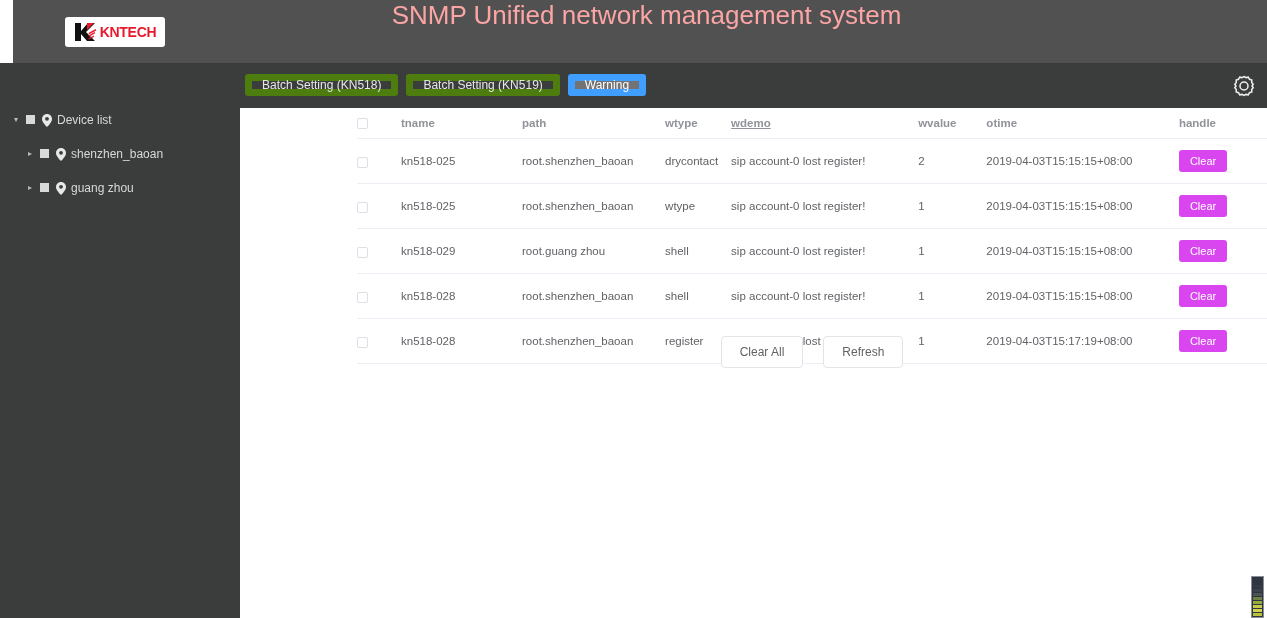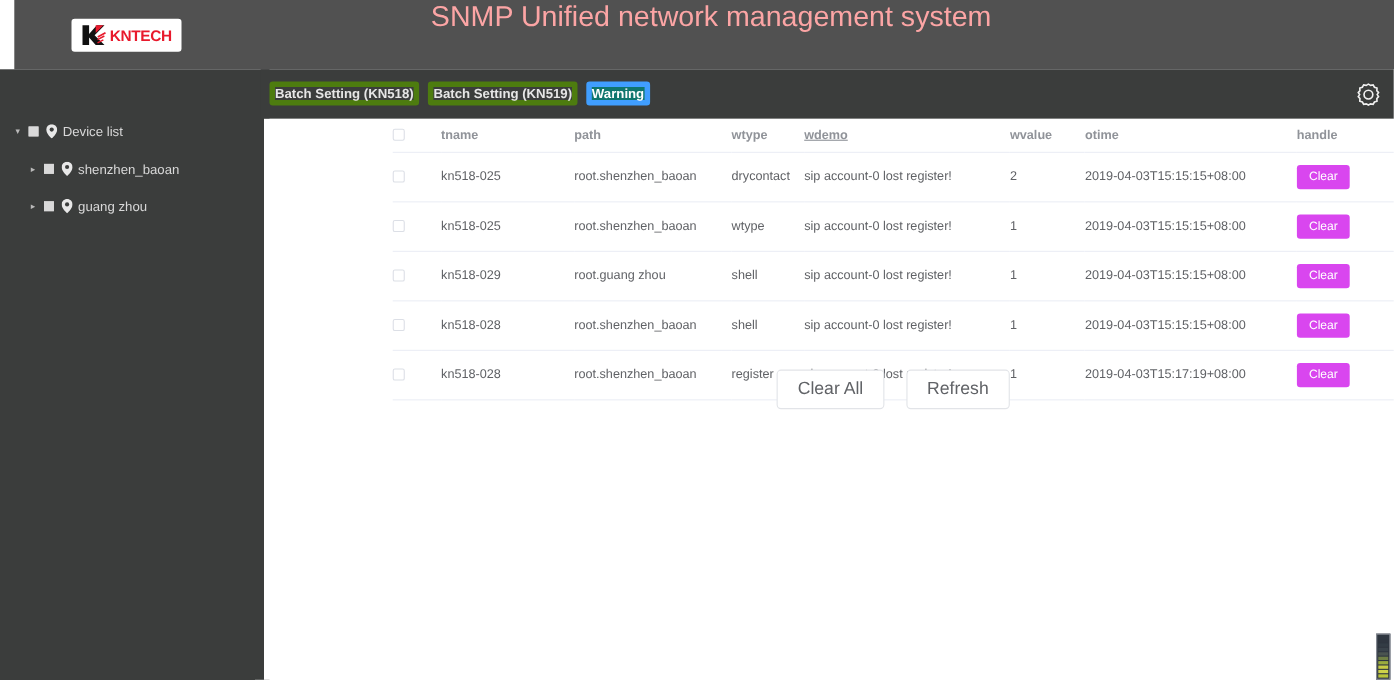--- a/index.html
+++ b/index.html
@@ -111,35 +111,34 @@
   }
   .tabs {
     position: absolute;
     left: 8px;
     top: 11px;
     display: flex;
     gap: 8px;
   }
   .tab {
     height: 22px;
-    padding: 0 0;
+    padding: 0 10px;
     display: flex;
     align-items: center;
-    border: 5px solid #4d7c0f;
+    border: 7px solid #4d7c0f;
     border-radius: 3px;
     color: #e6e6e6;
     font-size: 12px;
     background: transparent;
     cursor: pointer;
     white-space: nowrap;
     font-family: "Liberation Sans", sans-serif;
-    font-weight: bold;
   }
   .tab.active {
-    background: #0f766e;
+    background: #737373;
     border-color: #409eff;
     color: #ffffff;
   }
   .gear-btn {
     position: absolute;
     right: 10px;
     top: 10px;
     width: 26px; height: 26px;
     cursor: pointer;
     display: flex;
@@ -214,21 +213,21 @@
     width: 910px;
     display: flex;
     justify-content: center;
     gap: 20px;
   }
   .btn-plain {
     background: #ffffff;
     border: 1px solid #e2e4e8;
     border-radius: 4px;
     color: #606266;
-    font-size: 16px;
+    font-size: 12px;
     padding: 8px 18px;
     cursor: pointer;
     font-family: "Liberation Sans", sans-serif;
     text-align: center;
   }
 
   
   .level-widget {
     position: absolute;
     right: 3px;

